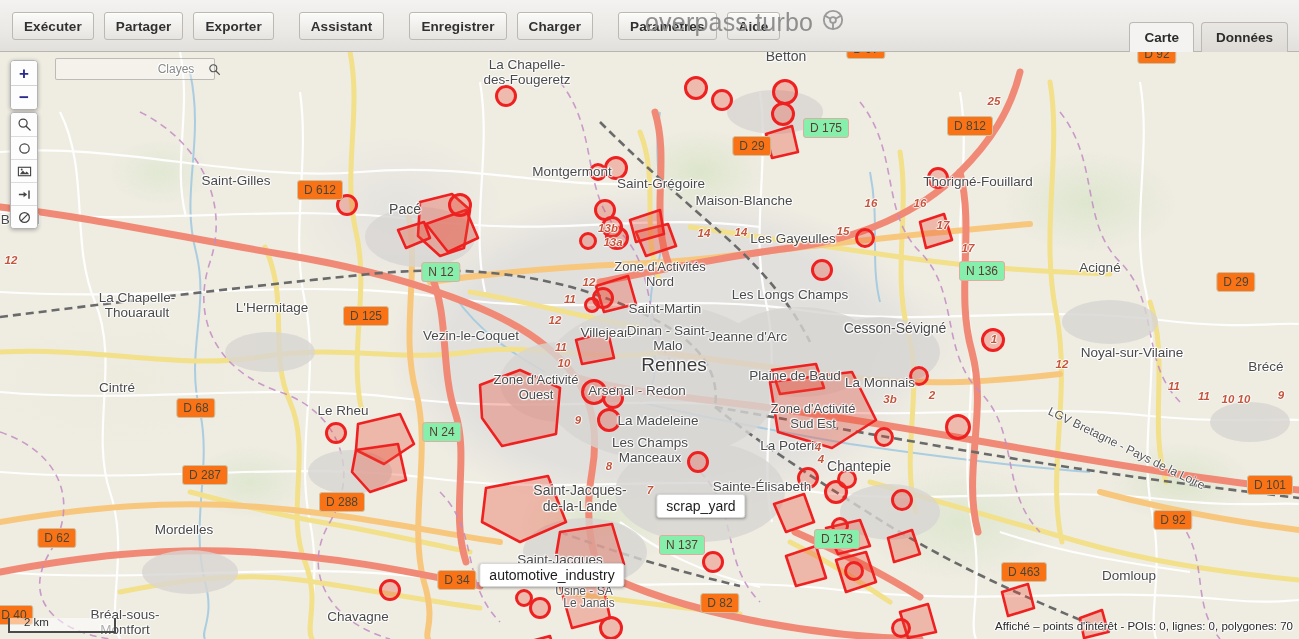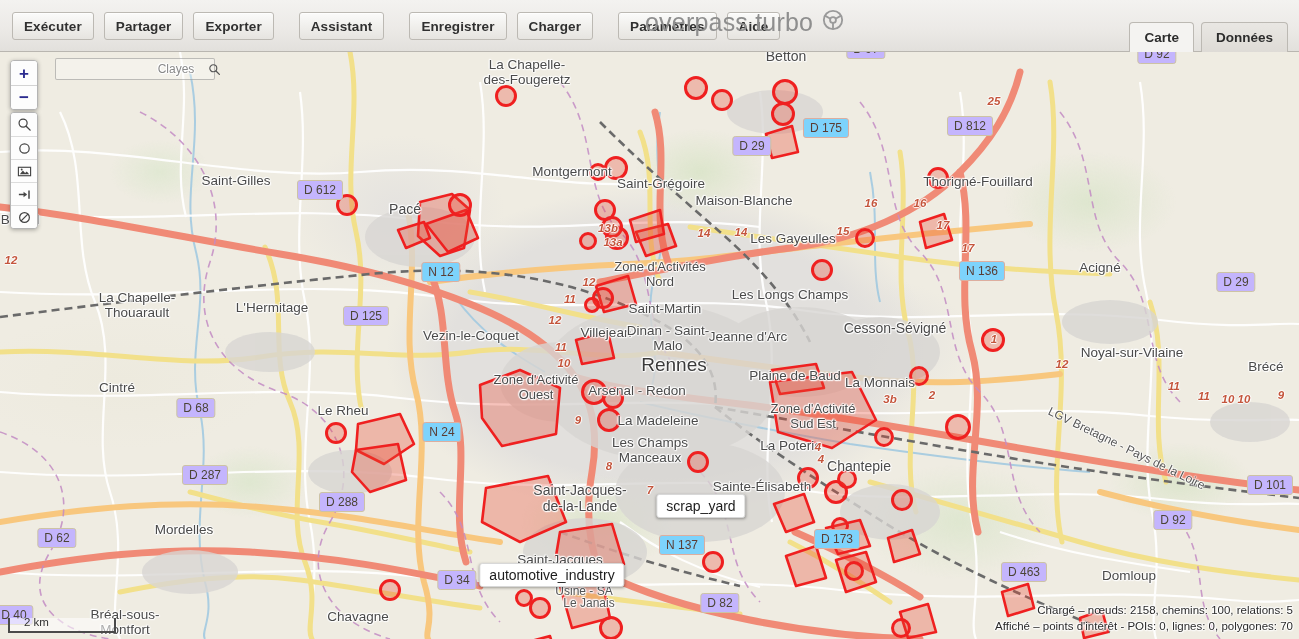--- a/index.html
+++ b/index.html
@@ -94,24 +94,24 @@
   .m-big    { font-size: 19px; color: #3a3a3a; }
   .m-town   { font-size: 14px; }
   .m-small  { font-size: 12px; color: #555; }
   .m-zone   { font-size: 13px; color: #4a4a4a; }
 
   
   .shield {
     position: absolute; transform: translate(-50%,-50%);
     font-size: 12px; color: #4b4536;
     padding: 2px 6px; border-radius: 3px;
-    background: #c4b5fd; border: 1px solid #cdc3a4;
+    background: #f97316; border: 1px solid #cdc3a4;
     white-space: nowrap; pointer-events: none;
   }
-  .shield.red { background: #7dd3fc; border-color: #ddae9f; color: #5a3c33; }
+  .shield.red { background: #86efac; border-color: #ddae9f; color: #5a3c33; }
   .exitnum {
     position:absolute; transform: translate(-50%,-50%);
     font-size: 11.5px; color: #c4553c; font-style: italic; font-weight: bold;
     text-shadow: 1px 0 1px #fff,-1px 0 1px #fff,0 1px 1px #fff,0 -1px 1px #fff;
     pointer-events:none;
   }
   .railtxt {
     position:absolute; font-size:12px; color:#555; font-weight:normal;
     text-shadow: 1px 0 1px #fff,-1px 0 1px #fff,0 1px 1px #fff,0 -1px 1px #fff;
     pointer-events:none;
@@ -568,17 +568,16 @@
             <path d="M9.8 9.8 L14 14" stroke="#555" stroke-width="1.6" stroke-linecap="round"></path>
           </svg>
       </span>
     </div>
 
     <div id="scalebar">
       <span>2 km</span>
     </div>
 
     <div id="status">
-      <div>Chargé – nœuds: 2158, chemins: 100, relations: 5</div>
       <div>Affiché – points d'intérêt - POIs: 0, lignes: 0, polygones: 70</div>
     </div>
   </div>
 </div>
 
 </body></html>

